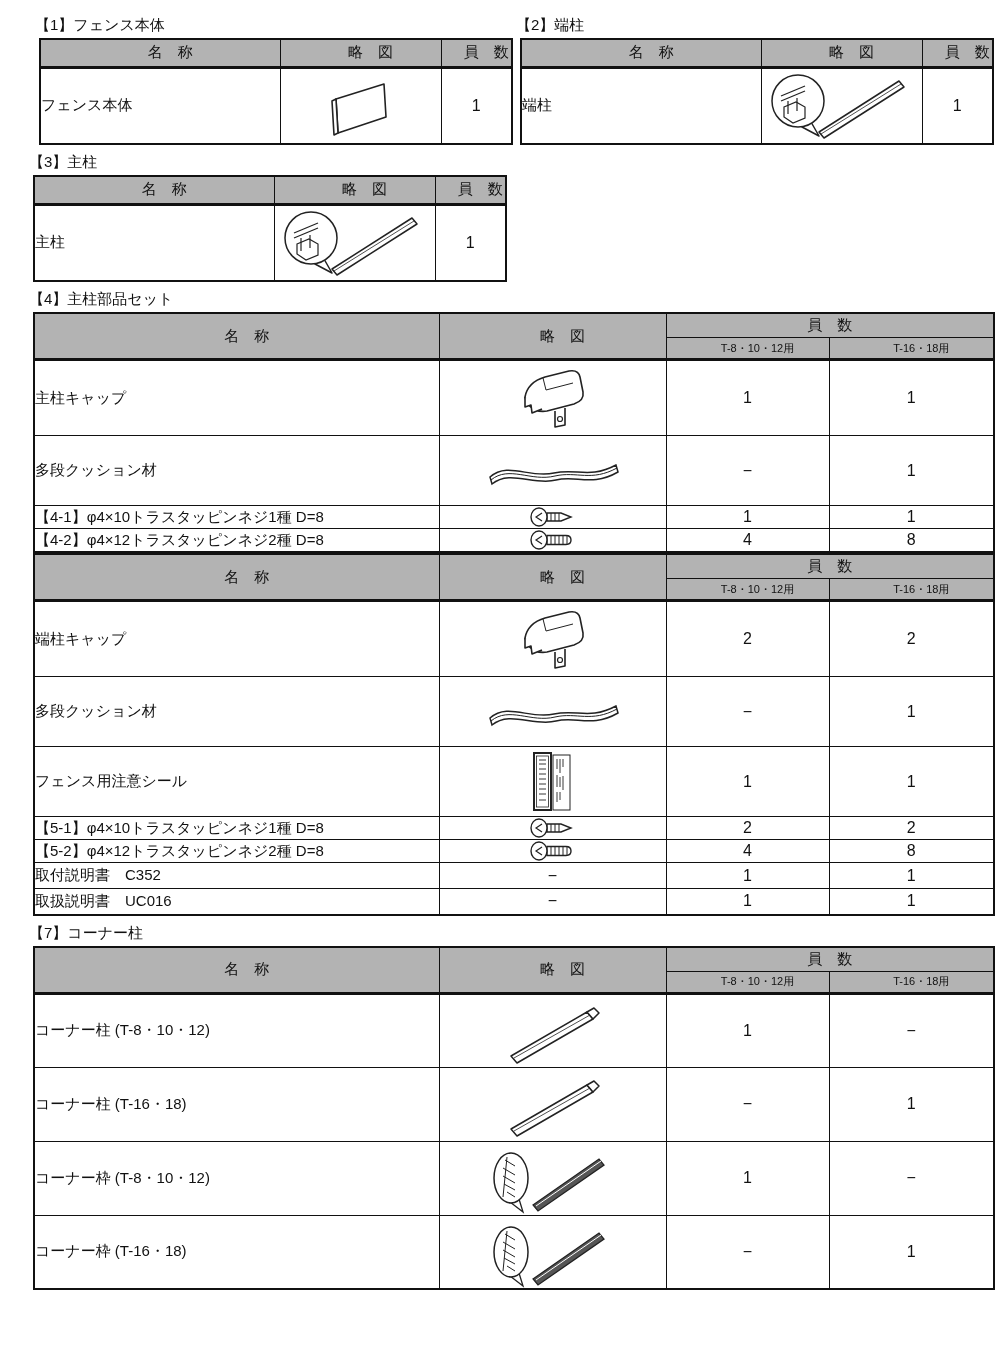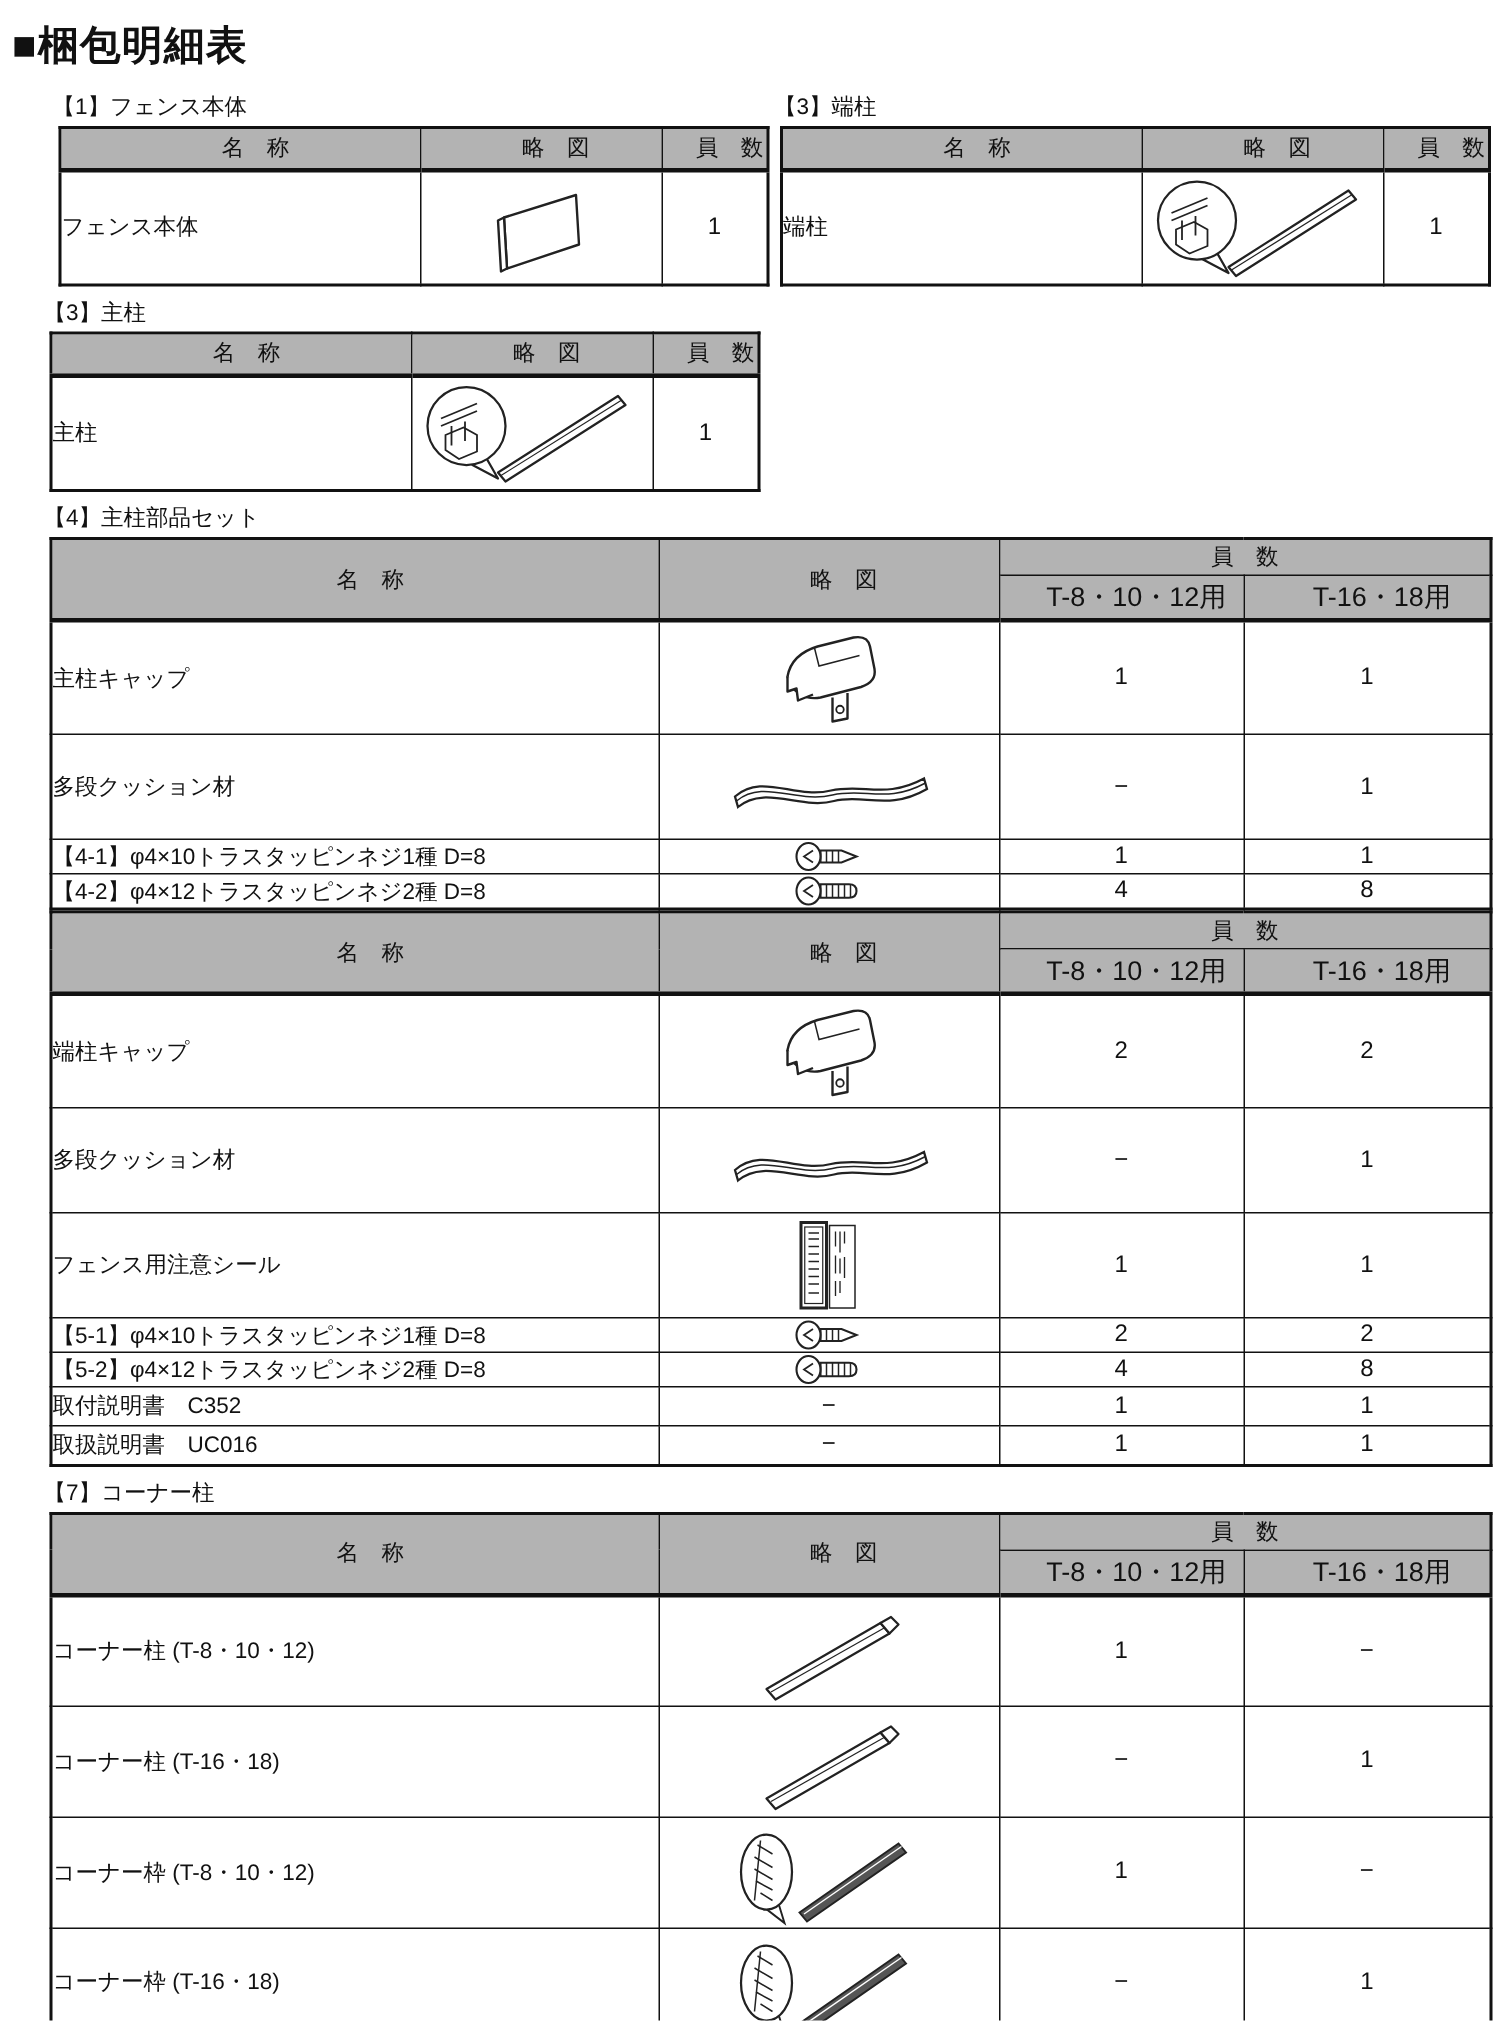--- a/index.html
+++ b/index.html
@@ -23,31 +23,30 @@
     border: 2px solid #111;
   }
   table.tbl th, table.tbl td {
     border: 1px solid #111; overflow: hidden; padding: 0;
   }
   table.tbl thead th {
     background: #b3b3b3; font-weight: normal;
     font-size: 15px; padding: 2px 0; text-align: center;
   }
   table.tbl thead th.hb { border-bottom: 3px solid #111; padding-left: 20px; }
-  table.tbl thead th.sub { font-size: 18px; }
+  table.tbl thead th.sub { font-size: 11px; }
   td.name { font-size: 15px; text-align: left; padding-left: 8px; }
   td.sketch { text-align: center; vertical-align: middle; font-size: 16px; }
   td.qty { text-align: center; vertical-align: middle; font-size: 16px; }
   svg { vertical-align: middle; }
 </style>
 </head>
 <body>
 
 <div class="page">
-  <div class="title">■梱包明細表</div>
   <div class="toprow">
     <div id="slot-t1">
         <div class="tlabel">【1】フェンス本体</div>
         <table class="tbl">
           <colgroup>
             <col style="width: 240px;">
             <col style="width: 161px;">
             <col style="width: 71px;">
           </colgroup>
           <thead>
@@ -65,21 +64,21 @@
                       <polygon points="30,28 78,13 80,46 32,62"></polygon>
                       <polygon points="26,30 30,28 32,62 28,64"></polygon>
                     </g>
                   </svg></span></td>
               <td class="qty">1</td>
             </tr>
           </tbody>
         </table>
       </div>
     <div id="slot-t3">
-        <div class="tlabel">【3】端柱</div>
+        <div class="tlabel">【2】端柱</div>
         <table class="tbl">
           <colgroup>
             <col style="width: 240px;">
             <col style="width: 161px;">
             <col style="width: 71px;">
           </colgroup>
           <thead>
             <tr style="height: 28px;">
               <th class="hb">名　称</th>
               <th class="hb">略　図</th>

